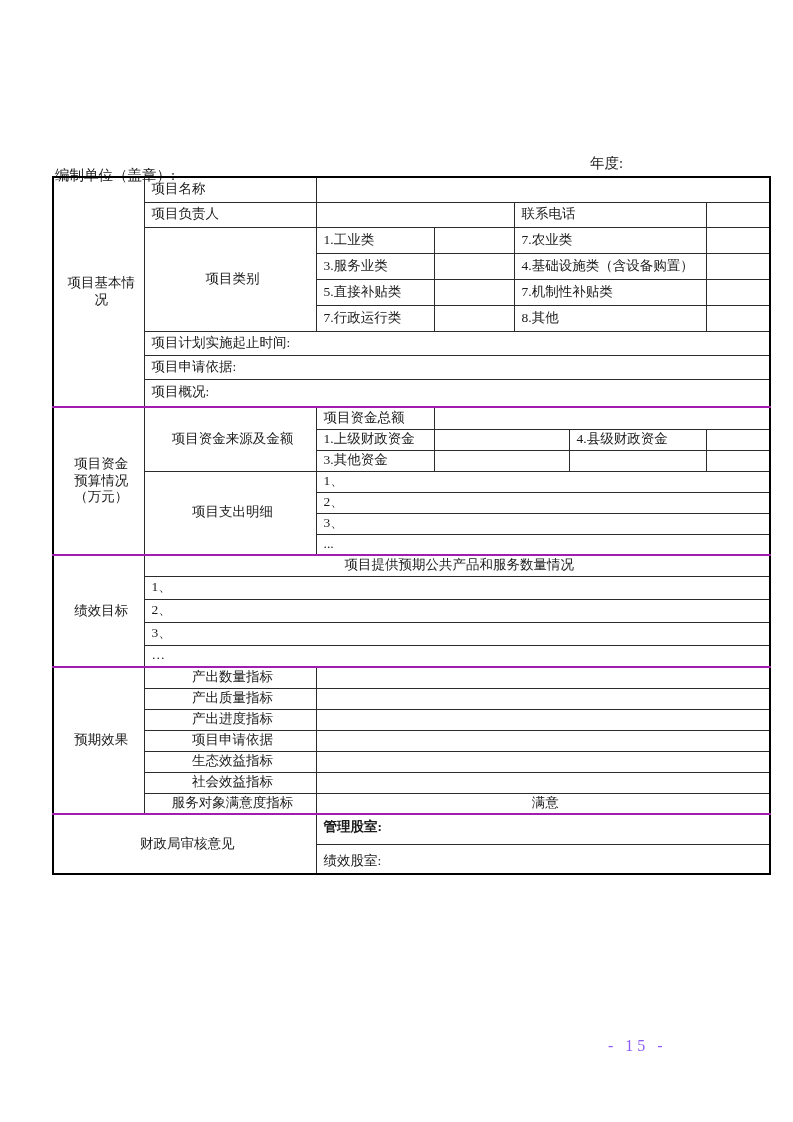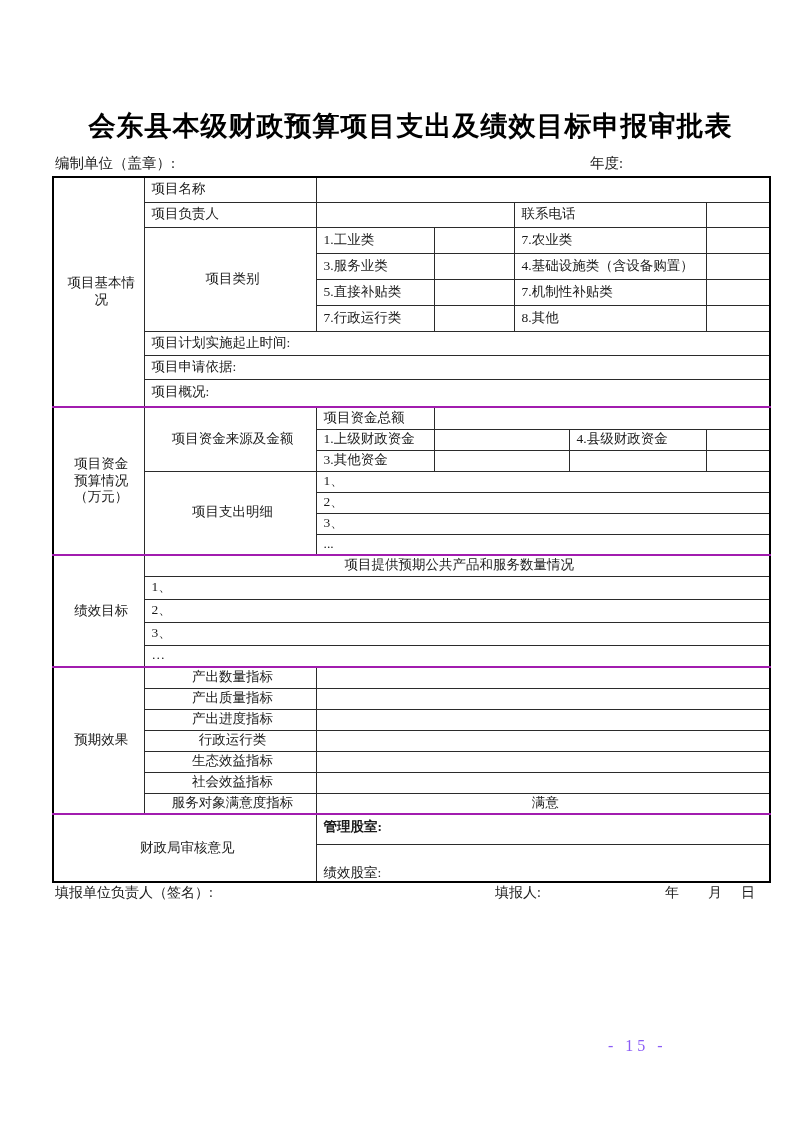--- a/index.html
+++ b/index.html
@@ -20,21 +20,21 @@
     font-weight:bold;
     letter-spacing:1px;
     font-family:"Liberation Sans","DejaVu Sans",sans-serif;
     color:#000;
   }
   .subheader{
     position:absolute;
     left:52px;width:717px;top:154px;height:22px;
     font-size:14.5px;
   }
-  .subheader .prep{position:absolute;left:3px;top:0;}
+  .subheader .prep{position:absolute;left:3px;top:12px;}
   .subheader .year{position:absolute;left:538px;top:0;}
   table.form{
     position:absolute;
     left:52px;top:176px;
     border-collapse:collapse;
     table-layout:fixed;
     width:717px;
     font-size:13.5px;
   }
   table.form td{
@@ -69,21 +69,20 @@
     font-size:16px;
     letter-spacing:4px;
     color:#8b5cf6;
   }
 </style>
 </head>
 <body>
 
 <div class="page">
 
-  <div class="doc-title">会东县本级财政预算项目支出及绩效目标申报审批表</div>
 
   <div class="subheader">
     <span class="prep">编制单位（盖章）:</span>
     <span class="year">年度:</span>
   </div>
 
   <table class="form">
     <colgroup>
       <col style="width:91px">
         <col style="width:172px">
@@ -200,49 +199,42 @@
     </tr>
     <tr style="height:21px">
       <td class="ctr">产出质量指标</td>
       <td colspan="5"></td>
     </tr>
     <tr style="height:21px">
       <td class="ctr">产出进度指标</td>
       <td colspan="5"></td>
     </tr>
     <tr style="height:21px">
-      <td class="ctr">行政运行类</td>
+      <td class="ctr">项目申请依据</td>
       <td colspan="5"></td>
     </tr>
     <tr style="height:21px">
       <td class="ctr">生态效益指标</td>
       <td colspan="5"></td>
     </tr>
     <tr style="height:21px">
       <td class="ctr">社会效益指标</td>
       <td colspan="5"></td>
     </tr>
     <tr style="height:21px">
       <td class="ctr">服务对象满意度指标</td>
       <td class="ctr" colspan="5">满意</td>
     </tr>
 
     <tr class="sect" style="height:30px">
       <td class="ctr vh" colspan="2" rowspan="2">财政局审核意见</td>
       <td colspan="5" style="vertical-align:top;padding-top:4px;font-weight:bold;">管理股室:</td>
     </tr>
     <tr style="height:30px">
-      <td colspan="5" style="vertical-align:top;padding-top:20px;">绩效股室:</td>
+      <td colspan="5" style="vertical-align:top;padding-top:8px;">绩效股室:</td>
     </tr>
   </tbody>
     </table>
 
-  <div class="footer-line">
-    <span class="f1">填报单位负责人（签名）:</span>
-    <span class="f2">填报人:</span>
-    <span class="fy">年</span>
-    <span class="fm">月</span>
-    <span class="fd">日</span>
-  </div>
 
   <div class="page-num">- 15 -</div>
 
 </div>
 
 </body></html>

